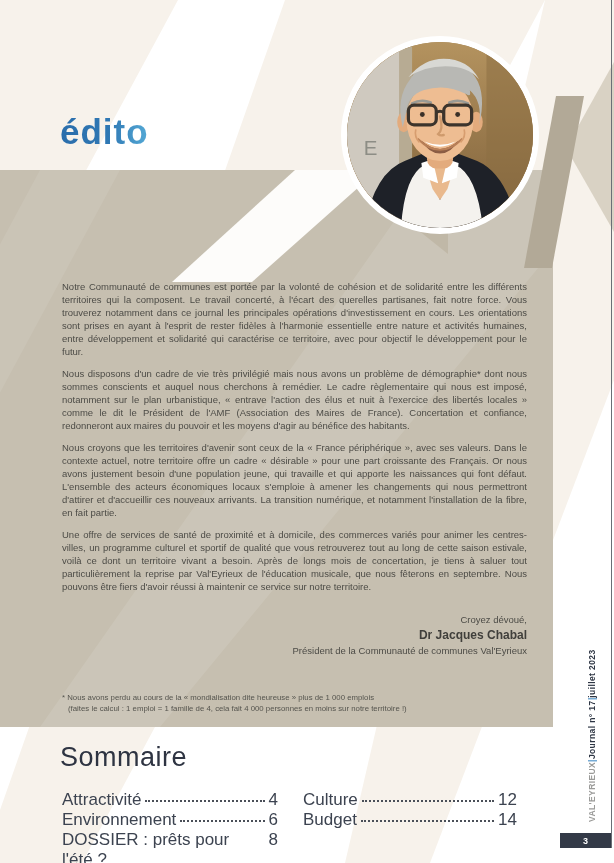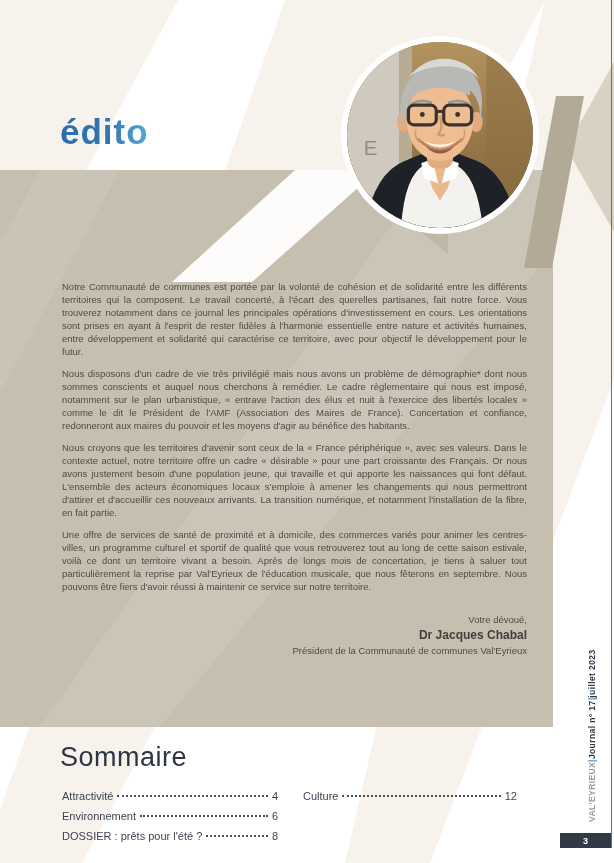--- a/index.html
+++ b/index.html
@@ -125,21 +125,21 @@
     font-weight:400;
     letter-spacing:0.5px;
     color:#2e3442;
   }
   .toc-col { position:absolute; z-index:3; top:790px; }
   .toc-col-left  { left:62px;  width:216px; }
   .toc-col-right { left:303px; width:214px; }
   .toc-row {
     display:flex; align-items:baseline;
     height:20px;
-    font-size:11px;
+    font-size:17px;
     color:#3c4350;
   }
   .toc-dots {
     flex:1;
     margin:0 4px;
     border-bottom:2px dotted #4a4f58;
     transform:translateY(-3px);
   }
   .toc-page { text-align:right; }
 
@@ -246,26 +246,30 @@
       <path d="M126 94 Q128 102 122 108" stroke="#d79d6f" stroke-width="1.8" fill="none"></path>
     </svg>
   </div>
 
   <div class="editorial">
     <p>Notre Communauté de communes est portée par la volonté de cohésion et de solidarité entre les différents territoires qui la composent. Le travail concerté, à l'écart des querelles partisanes, fait notre force. Vous trouverez notamment dans ce journal les principales opérations d'investissement en cours. Les orientations sont prises en ayant à l'esprit de rester fidèles à l'harmonie essentielle entre nature et activités humaines, entre développement et solidarité qui caractérise ce territoire, avec pour objectif le développement pour le futur.</p>
     <p>Nous disposons d'un cadre de vie très privilégié mais nous avons un problème de démographie* dont nous sommes conscients et auquel nous cherchons à remédier. Le cadre règlementaire qui nous est imposé, notamment sur le plan urbanistique, « entrave l'action des élus et nuit à l'exercice des libertés locales » comme le dit le Président de l'AMF (Association des Maires de France). Concertation et confiance, redonneront aux maires du pouvoir et les moyens d'agir au bénéfice des habitants.</p>
     <p>Nous croyons que les territoires d'avenir sont ceux de la « France périphérique », avec ses valeurs. Dans le contexte actuel, notre territoire offre un cadre « désirable » pour une part croissante des Français. Or nous avons justement besoin d'une population jeune, qui travaille et qui apporte les naissances qui font défaut. L'ensemble des acteurs économiques locaux s'emploie à amener les changements qui nous permettront d'attirer et d'accueillir ces nouveaux arrivants. La transition numérique, et notamment l'installation de la fibre, en fait partie.</p>
     <p>Une offre de services de santé de proximité et à domicile, des commerces variés pour animer les centres-villes, un programme culturel et sportif de qualité que vous retrouverez tout au long de cette saison estivale, voilà ce dont un territoire vivant a besoin. Après de longs mois de concertation, je tiens à saluer tout particulièrement la reprise par Val'Eyrieux de l'éducation musicale, que nous fêterons en septembre. Nous pouvons être fiers d'avoir réussi à maintenir ce service sur notre territoire.</p>
     <div class="signature">
-      <div>Votre dévoué,</div>
+      <div>Croyez dévoué,</div>
       <div class="sig-name">Dr Jacques Chabal</div>
       <div class="sig-title">Président de la Communauté de communes Val'Eyrieux</div>
     </div>
   </div>
 
+  <div class="footnote">
+    <div>* Nous avons perdu au cours de la « mondialisation dite heureuse » plus de 1 000 emplois</div>
+    <div>(faites le calcul : 1 emploi = 1 famille de 4, cela fait 4 000 personnes en moins sur notre territoire !)</div>
+  </div>
 
   <div class="sommaire-title">Sommaire</div>
 
   <div class="toc-col toc-col-left">
     <div class="toc-row">
       <span>Attractivité</span>
       <span class="toc-dots"></span>
       <span class="toc-page">4</span>
     </div>
     <div class="toc-row">
@@ -278,20 +282,25 @@
       <span class="toc-dots"></span>
       <span class="toc-page">8</span>
     </div>
   </div>
 
   <div class="toc-col toc-col-right">
     <div class="toc-row">
       <span>Culture</span>
       <span class="toc-dots"></span>
       <span class="toc-page">12</span>
+    </div>
+    <div class="toc-row">
+      <span>Budget</span>
+      <span class="toc-dots"></span>
+      <span class="toc-page">14</span>
     </div>
   </div>
 
   <div class="side-rule"></div>
   <div class="side-text">
     <span class="brand">VAL'EYRIEUX</span><span class="sep">|</span><span class="issue">Journal n° 17</span><span class="sep">|</span><span class="issue">juillet 2023</span>
   </div>
   <div class="page-box">
     <span>3</span>
   </div>

